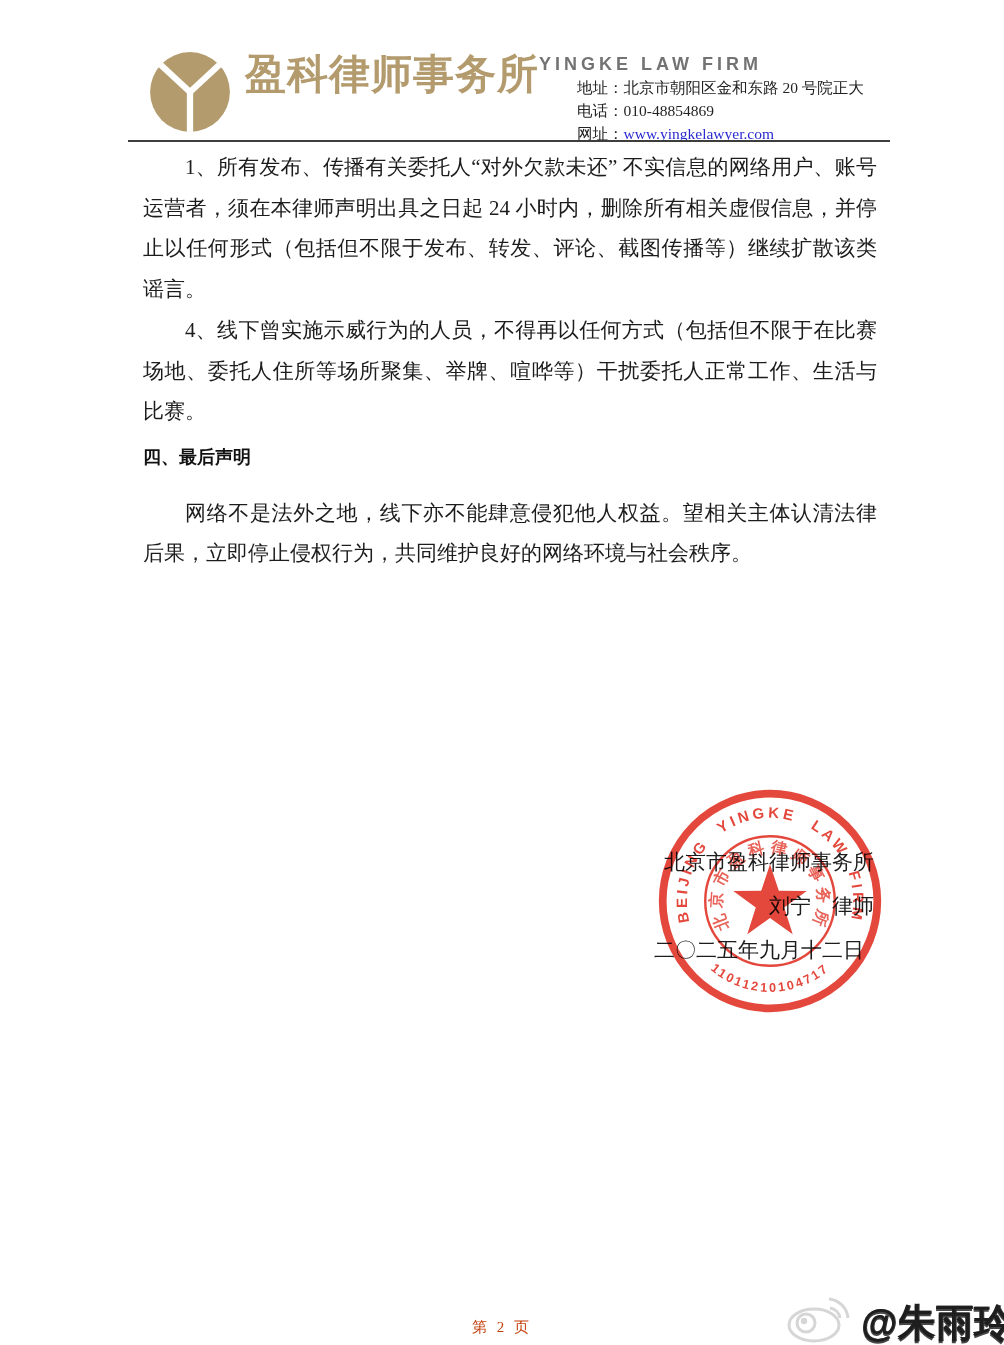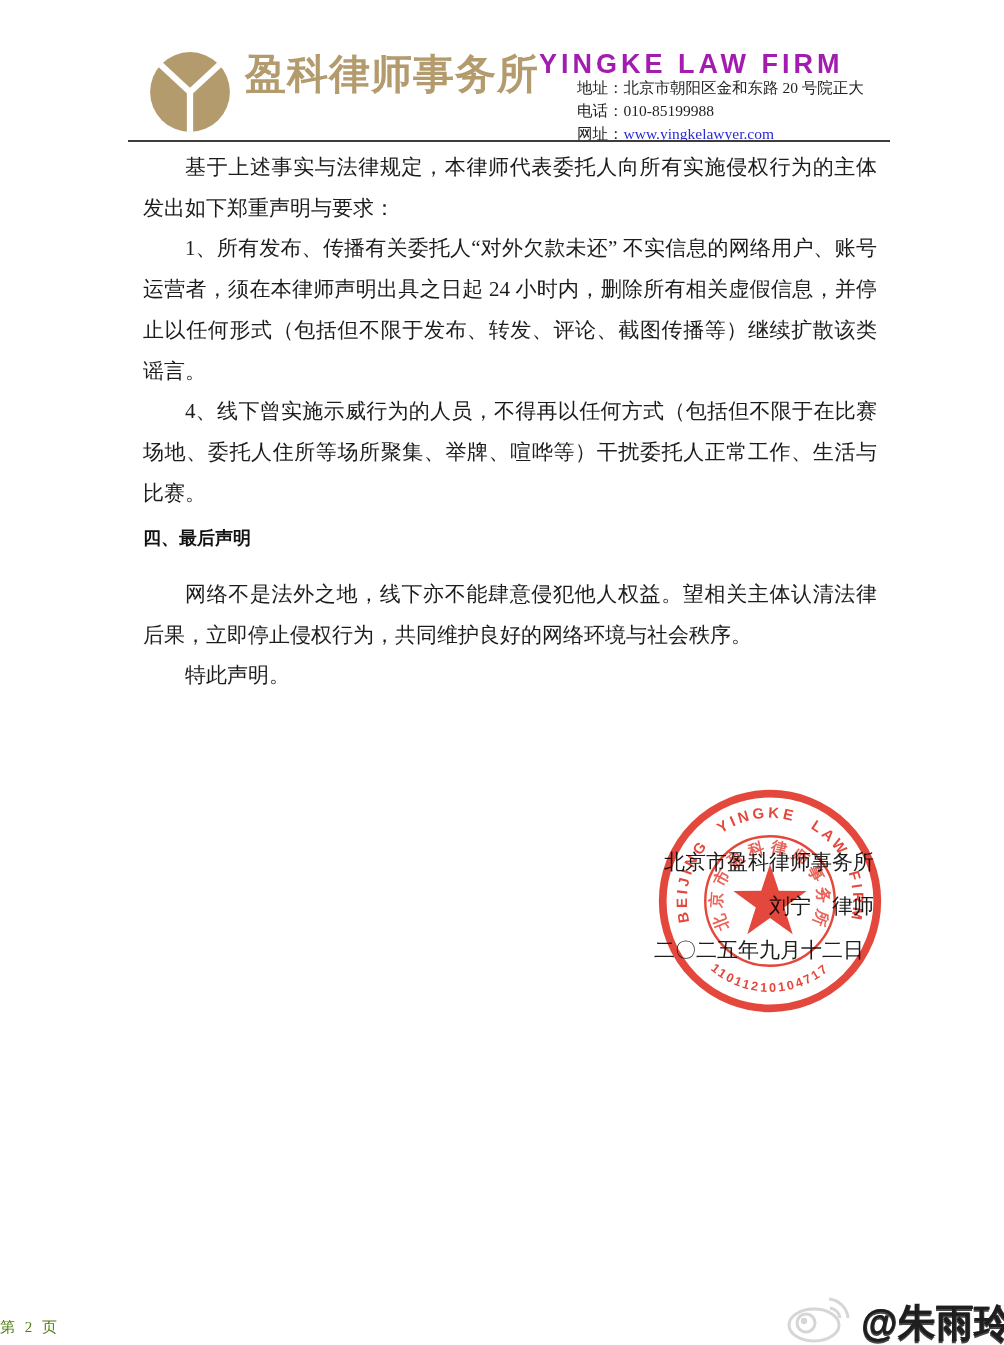--- a/index.html
+++ b/index.html
@@ -15,22 +15,22 @@
   .letterhead{position:absolute;top:50px;left:148px;display:flex;align-items:flex-start;gap:13px;}
   .logo-icon{flex:0 0 auto;}
   .logo-text{display:flex;flex-direction:row;margin-top:2px;}
   .logo-cn{
     font-family:"Liberation Sans","DejaVu Sans",sans-serif;
     font-weight:700;font-size:41px;line-height:44px;letter-spacing:1px;
     color:#b39b6e;
   }
   .logo-en{
     font-family:"Liberation Sans","DejaVu Sans",sans-serif;
-    font-weight:700;font-size:27px;line-height:24px;letter-spacing:4px;
-    color:#a21caf;
+    font-weight:700;font-size:18px;line-height:24px;letter-spacing:4px;
+    color:#737373;
   }
   .contact{
     position:absolute;top:53px;left:577px;width:312px;
     font-size:15.5px;line-height:23px;color:#222;margin-top:23px;
   }
   .contact a{color:#2a2ad0;text-decoration:underline;cursor:pointer;}
   .header-divider{
     position:absolute;top:140px;left:128px;width:762px;height:2px;background:#3d3d3d;
   }
   
@@ -50,22 +50,22 @@
     font-size:21px;line-height:44px;color:#1c1c1c;
   }
   .signature .sig-date{padding-right:10px;}
   
   .stamp{
     position:absolute;left:654px;top:785px;width:232px;height:232px;
     mix-blend-mode:multiply;opacity:.92;pointer-events:none;
   }
   
   .page-footer{
-    position:absolute;top:1318px;left:0;width:100%;text-align:left;
-    font-size:15px;letter-spacing:3px;color:#4d7c0f;
+    position:absolute;top:1318px;left:0;width:100%;text-align:center;
+    font-size:15px;letter-spacing:3px;color:#c2410c;
   }
   
   .watermark{
     position:absolute;right:-8px;bottom:0px;display:flex;align-items:flex-end;gap:4px;
   }
   .watermark-text{
     font-family:"Liberation Sans","DejaVu Sans",sans-serif;
     font-weight:700;font-size:37px;line-height:42px;color:#0e0e0e;
     letter-spacing:1px;opacity:.93;
     text-shadow:1px 0 0 #2a2a2a,0 1px 0 #3a3a3a;
@@ -87,33 +87,31 @@
       </g>
     </svg>
     <div class="logo-text">
       <div class="logo-cn">盈科律师事务所</div>
       <div class="logo-en">YINGKE LAW FIRM</div>
     </div>
   </div>
 
   <div class="contact">
     <div>地址：北京市朝阳区金和东路 20 号院正大</div>
-    <div>电话：010-85199988</div>
+    <div>电话：010-48854869</div>
     <div><span>网址：</span><a>www.yingkelawyer.com</a></div>
   </div>
 
   <div class="header-divider"></div>
 
   <div class="body-text">
-    <p>基于上述事实与法律规定，本律师代表委托人向所有实施侵权行为的主体发出如下郑重声明与要求：</p>
     <p>1、所有发布、传播有关委托人“对外欠款未还” 不实信息的网络用户、账号运营者，须在本律师声明出具之日起 24 小时内，删除所有相关虚假信息，并停止以任何形式（包括但不限于发布、转发、评论、截图传播等）继续扩散该类谣言。</p>
     <p>4、线下曾实施示威行为的人员，不得再以任何方式（包括但不限于在比赛场地、委托人住所等场所聚集、举牌、喧哗等）干扰委托人正常工作、生活与比赛。</p>
     <h2>四、最后声明</h2>
     <p>网络不是法外之地，线下亦不能肆意侵犯他人权益。望相关主体认清法律后果，立即停止侵权行为，共同维护良好的网络环境与社会秩序。</p>
-    <p>特此声明。</p>
   </div>
 
   <div class="signature">
     <div class="sig-firm">北京市盈科律师事务所</div>
     <div class="sig-lawyer">刘宁　律师</div>
     <div class="sig-date">二〇二五年九月十二日</div>
   </div>
 
   <svg class="stamp" viewBox="0 0 240 240" aria-hidden="true">
     <defs>

